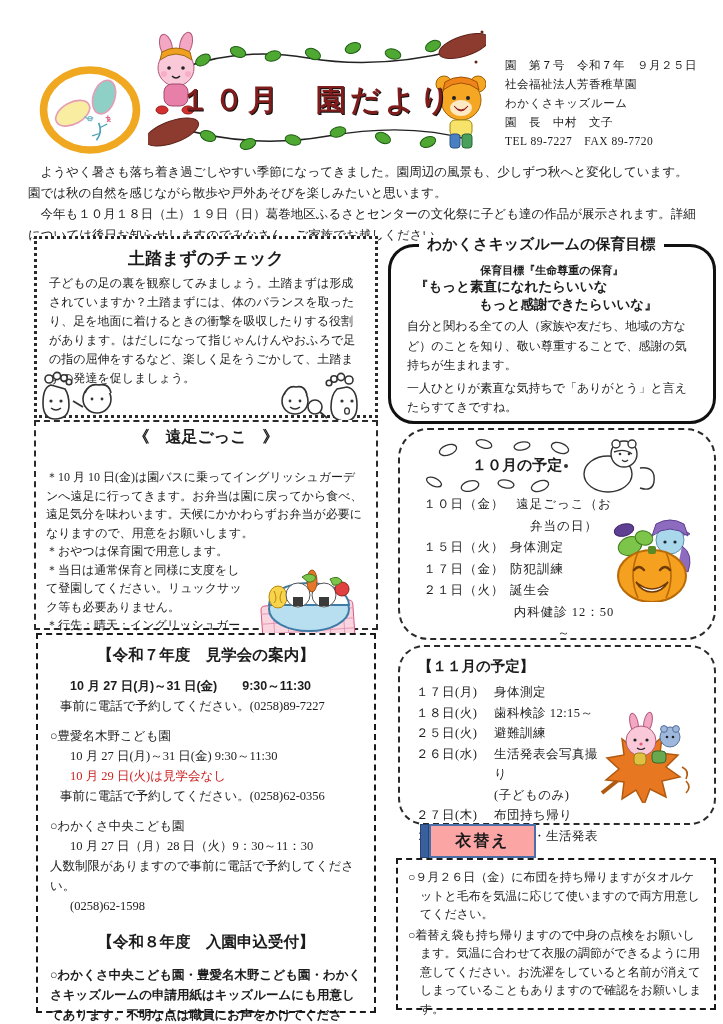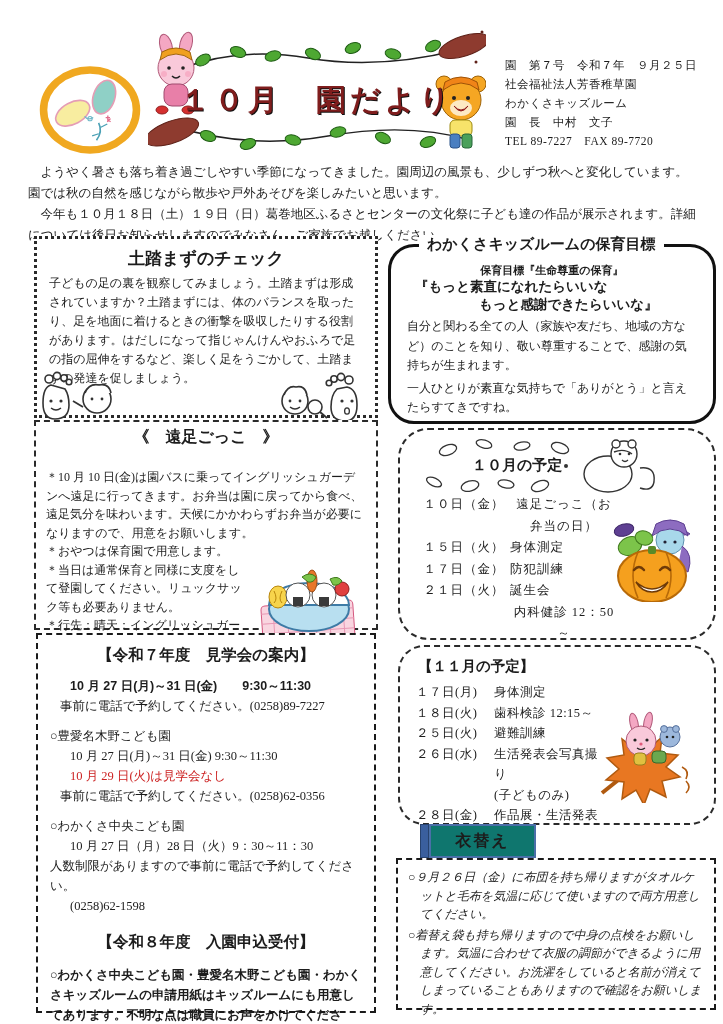--- a/index.html
+++ b/index.html
@@ -73,26 +73,26 @@
   .nov-box { left:398px; top:645px; width:318px; height:180px;
     border:2px dashed #2a2a2a; border-radius:26px; padding:8px 4px 0 16px; }
   .nov-title { font-family:"Liberation Sans",sans-serif; font-weight:bold;
     font-size:14.5px; margin:2px 0 6px 2px; }
   .nov-row { display:flex; font-size:12.5px; line-height:20.5px; letter-spacing:0.5px; }
   .nov-date { width:78px; flex:none; }
   .maple { position:absolute; right:14px; top:60px; width:118px; height:96px; }
   .koro-label { position:absolute; left:420px; top:824px; width:116px; height:34px;
     display:flex; }
   .koro-tab { width:9px; background:#3a5f9e; border:1.5px solid #27436f; flex:none; }
-  .koro-face { flex:1; border:2px solid #4a6fa8; background:#0f766e;
+  .koro-face { flex:1; border:2px solid #4a6fa8; background:#fca5a5;
     display:flex; align-items:center; justify-content:center;
     font-weight:bold; font-size:16px; letter-spacing:2px; }
   .koro-box { left:396px; top:858px; width:320px; height:152px;
     border:2px dashed #1a1a1a; padding:8px 10px 0 10px; }
-  .koro-item { font-size:12px; line-height:18.5px; text-indent:-12px; padding-left:12px;font-style:italic; }
+  .koro-item { font-size:12px; line-height:18.5px; text-indent:-12px; padding-left:12px; }
   .koro-item + .koro-item { margin-top:2px; }
 </style>
 </head>
 <body>
 
 <div class="page">
 
   <div>
     <svg class="logo" viewBox="0 0 100 100">
       <ellipse cx="50" cy="50" rx="43" ry="37" fill="none" stroke="#f0a820" stroke-width="7"></ellipse>
@@ -387,20 +387,24 @@
         </div>
       <div class="nov-row">
           <span class="nov-date">２６日(水)</span>
           <span>生活発表会写真撮り</span>
         </div>
       <div class="nov-row">
           <span class="nov-date"></span>
           <span>(子どものみ)</span>
         </div>
       <div class="nov-row">
+          <span class="nov-date">２７日(木)</span>
+          <span>布団持ち帰り</span>
+        </div>
+      <div class="nov-row">
           <span class="nov-date">２８日(金)</span>
           <span>作品展・生活発表会</span>
         </div>
     </div>
     <svg class="maple" viewBox="0 0 118 96">
       <path d="M20,86 L50,62" stroke="#b05a10" stroke-width="4" fill="none"></path>
       <path d="M58,28 l8,14 14,-12 -2,16 18,2 -12,12 14,10 -18,4 4,16 -16,-8 -6,16 -8,-15 -14,9 2,-17 -18,-2 13,-11 -12,-11 17,-3 -2,-16 13,10 z" fill="#e87722" stroke="#b05a10" stroke-width="1.5"></path>
       <ellipse cx="52" cy="16" rx="4" ry="10" fill="#f4a7c3" stroke="#b05878" transform="rotate(-12 52 16)"></ellipse>
       <ellipse cx="66" cy="15" rx="4" ry="10" fill="#f4a7c3" stroke="#b05878" transform="rotate(12 66 15)"></ellipse>
       <circle cx="59" cy="34" r="15" fill="#f9c9da" stroke="#b05878"></circle>

